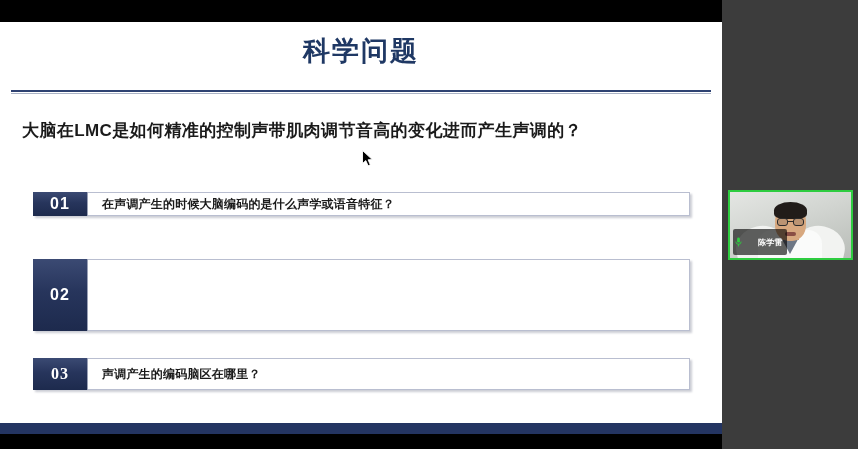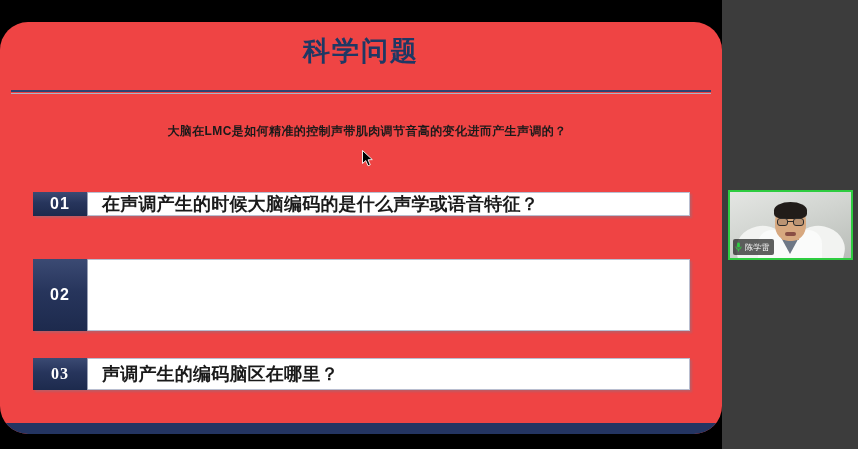--- a/index.html
+++ b/index.html
@@ -33,23 +33,22 @@
     background: #000000;
     overflow: hidden;
   }
 
   .slide {
     position: absolute;
     left: 0;
     top: 22px;
     width: 722px;
     height: 412px;
-    background: #ef4444;
-    overflow: hidden;
-    border-radius: 28px;
+    background: #ffffff;
+    overflow: hidden;
   }
 
   
   .slide-footer-bar {
     position: absolute;
     left: 0;
     bottom: 0;
     width: 100%;
     height: 11px;
     background: #243562;
@@ -86,27 +85,26 @@
     height: 0;
     border-top: 1px solid #aab3c6;
   }
 
   
   .main-question {
     position: absolute;
     left: 22px;
     top: 96px;
     width: 690px;
-    font-size: 12px;
+    font-size: 17px;
     font-weight: bold;
     color: #1a1a1a;
     letter-spacing: 0.4px;
     line-height: 26px;
     white-space: nowrap;
-    text-align: center;
   }
 
   
   .item-row {
     position: absolute;
     left: 33px;
     width: 657px;
     box-sizing: border-box;
     background: #ffffff;
     border: 1px solid #b9bed0;
@@ -125,21 +123,21 @@
     letter-spacing: 1px;
     display: flex;
     align-items: center;
     justify-content: center;
     margin: -1px 0 -1px -1px;
   }
 
   .item-text {
     flex: 1 1 auto;
     padding: 0 10px 0 14px;
-    font-size: 18px;
+    font-size: 12px;
     font-weight: bold;
     color: #1a1a1a;
     line-height: 29px;
     letter-spacing: 0.2px;
     display: flex;
     align-items: center;
   }
   .item-text.two-line {
     display: block;
     padding-top: 5px;
@@ -276,27 +274,28 @@
     width: 11px;
     height: 4px;
     background: #8a4e44;
     border-radius: 3px;
   }
 
   .name-badge {
     position: absolute;
     left: 3px;
     bottom: 3px;
-    height: 16px;
+    height: 26px;
     padding: 0 4px 0 2px;
     background: rgba(0,0,0,0.62);
     border-radius: 2px;
     display: flex;
     align-items: center;
-    gap: 3px;
+    gap: 16px;
+    font-weight: bold;
   }
   .name-badge .label {
     font-size: 8px;
     color: #ffffff;
     line-height: 13px;
     white-space: nowrap;
     letter-spacing: 0.2px;
   }
   .mic-icon { display: block; }
 </style>

